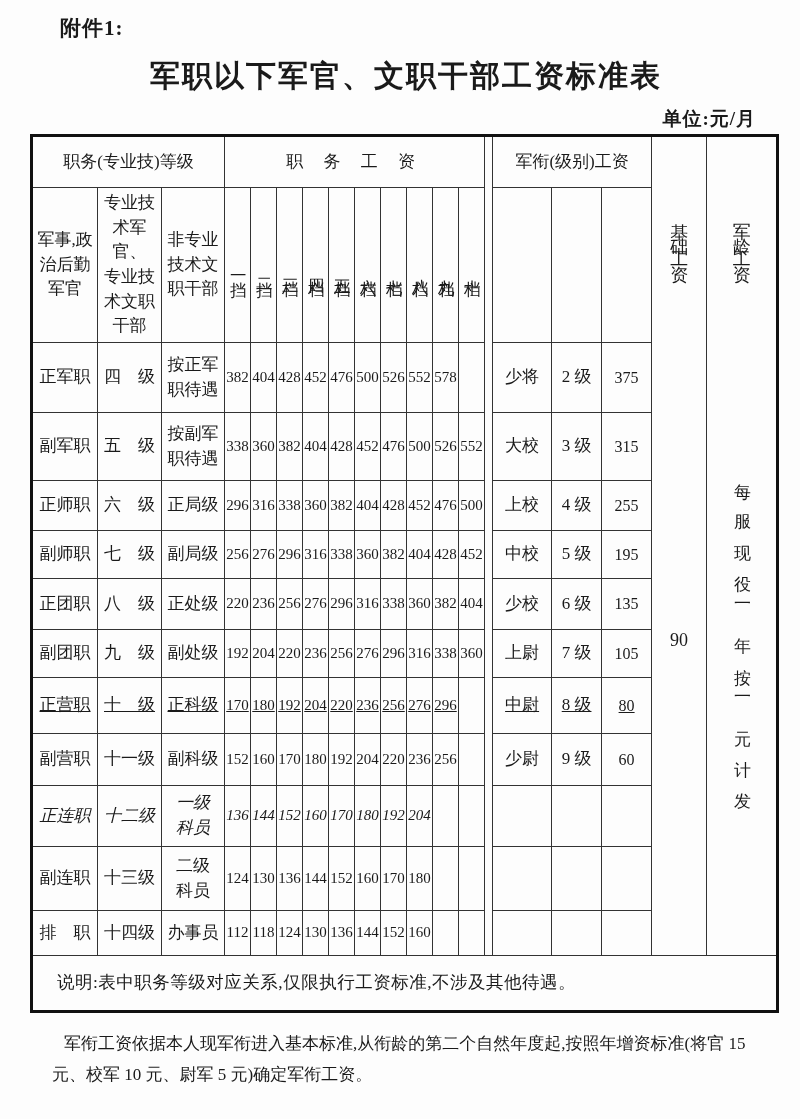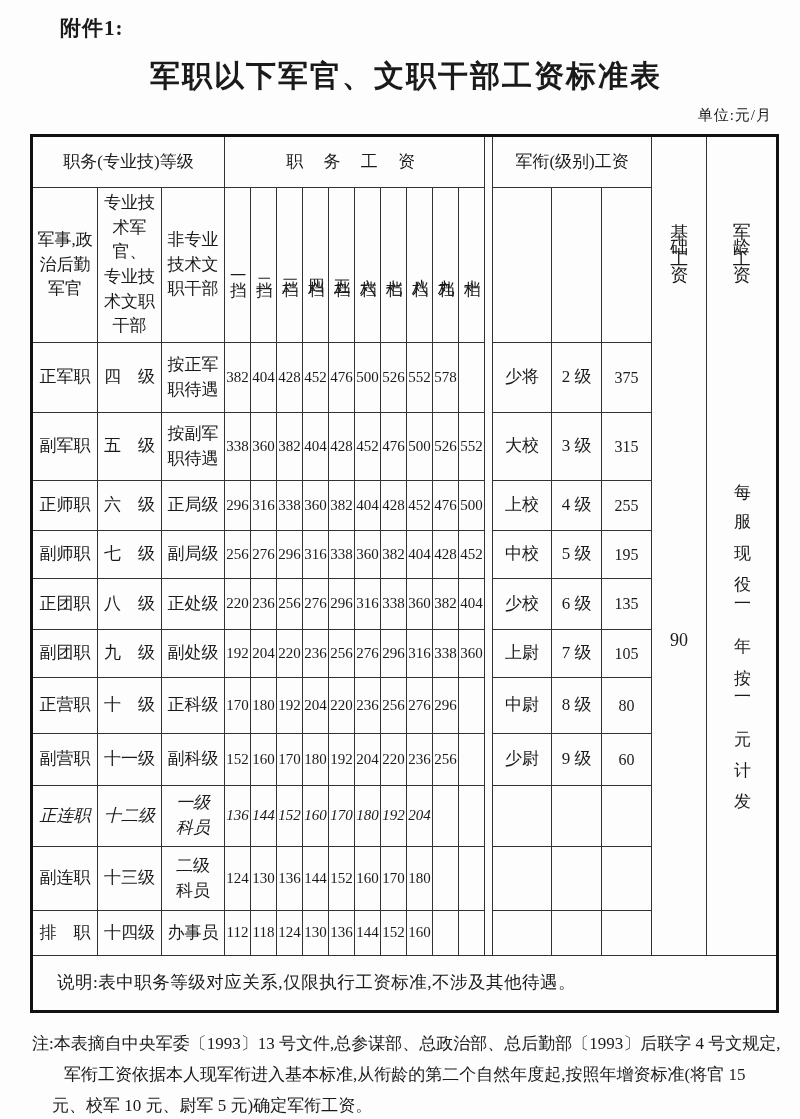--- a/index.html
+++ b/index.html
@@ -4,21 +4,21 @@
 <style>
   html,body{margin:0;padding:0;}
   body{
     width:800px;height:1119px;position:relative;
     background:#fdfdfd;color:#1a1a1a;
     font-family:"Liberation Serif","DejaVu Serif",serif;
     overflow:hidden;
   }
   .attachment{position:absolute;left:60px;top:14px;font-size:21px;font-weight:bold;letter-spacing:1px;}
   .title{position:absolute;left:6px;top:56px;width:800px;text-align:center;font-size:30px;font-weight:bold;letter-spacing:2px;}
-  .unit{position:absolute;right:28px;top:106px;font-size:15px;letter-spacing:1px;}
+  .unit{position:absolute;right:44px;top:106px;font-size:19px;letter-spacing:1px;font-weight:bold;}
 
   table.salary{
     position:absolute;left:30px;top:134px;
     border-collapse:collapse;table-layout:fixed;width:748px;
     border:3px solid #111;
   }
   td{
     border:1.5px solid #333;
     text-align:center;vertical-align:middle;
     padding:0;font-size:17px;line-height:1.45;
@@ -232,21 +232,21 @@
         <td class="num">256</td>
         <td class="num">276</td>
         <td class="num">296</td>
         <td class="num">316</td>
         <td class="num">338</td>
         <td class="num">360</td>
         <td>上尉</td>
         <td>7 级</td>
         <td class="num rankval">105</td>
       </tr>
-      <tr style="height: 56px;">
+      <tr style="height: 56px; text-decoration: underline;">
         <td>正营职</td>
         <td>十　级</td>
         <td class="pre">正科级</td>
         <td class="num">170</td>
         <td class="num">180</td>
         <td class="num">192</td>
         <td class="num">204</td>
         <td class="num">220</td>
         <td class="num">236</td>
         <td class="num">256</td>
@@ -331,16 +331,15 @@
         <td></td>
         <td class="num rankval"></td>
       </tr>
       <tr class="note-tr" id="note-row">
       <td colspan="19" class="noterow">说明:表中职务等级对应关系,仅限执行工资标准,不涉及其他待遇。</td>
     </tr>
   </tbody>
 </table>
 
 <div class="footnote" id="footnote">
-    <div style="margin-left: 0px;">注:本表摘自中央军委〔1993〕13 号文件,总参谋部、总政治部、总后勤部〔1993〕后联字 4 号文规定,</div>
     <div style="margin-left: 32px;">军衔工资依据本人现军衔进入基本标准,从衔龄的第二个自然年度起,按照年增资标准(将官 15</div>
     <div style="margin-left: 20px;">元、校军 10 元、尉军 5 元)确定军衔工资。</div>
   </div>
 
 </body></html>

